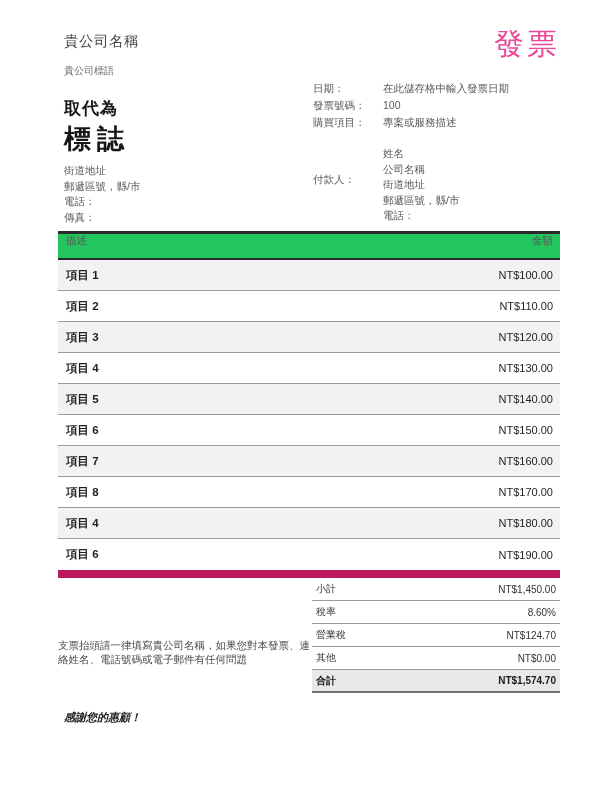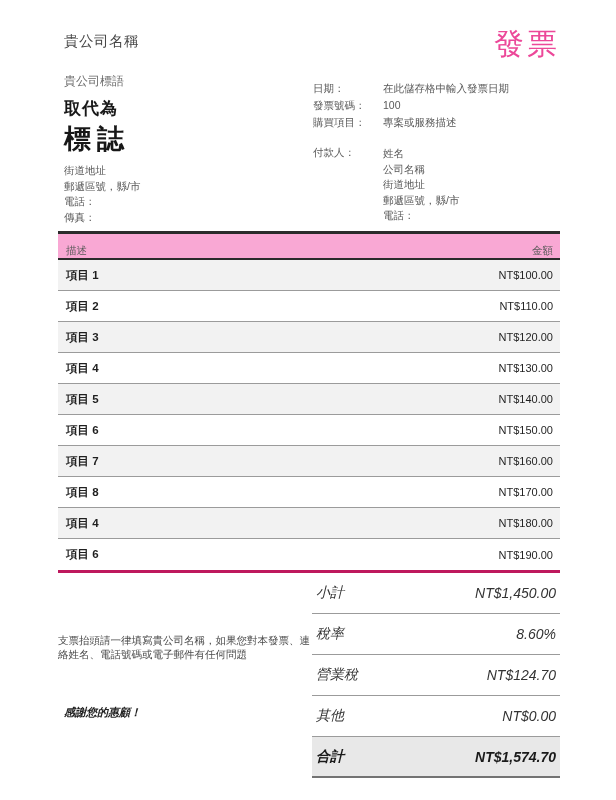--- a/index.html
+++ b/index.html
@@ -8,57 +8,57 @@
     width:616px; height:800px;
     background:#ffffff;
     font-family:"Liberation Sans", sans-serif;
     overflow:hidden;
     color:#1f1f1f;
   }
 
   
   .company-block { position:absolute; left:64px; top:32px; }
   .company-name  { font-size:14.5px; color:#474747; letter-spacing:0.5px; }
-  .company-slogan{ font-size:12px;  color:#6b6b6b; margin-top:22px; }
+  .company-slogan{ font-size:10px;  color:#6b6b6b; margin-top:13px; }
 
   .invoice-title {
     position:absolute; right:56px; top:24px;
     font-size:30px; color:#ec4899; letter-spacing:3px;
   }
 
   
   .meta-block { position:absolute; left:313px; top:80px; font-size:10.5px; color:#595959; }
   .meta-row   { display:flex; line-height:17px; }
   .meta-row .label { width:70px; }
 
   
   .logo-block { position:absolute; left:64px; top:97px; color:#171717; }
   .logo-line1 { font-size:17px; font-weight:700; letter-spacing:1px; }
   .logo-line2 { font-size:27px; font-weight:700; letter-spacing:6px; margin-top:1px; }
 
   
   .payer-block { position:absolute; left:313px; top:146px; display:flex; font-size:10.5px; color:#595959; }
-  .payer-block .label { width:70px; }
+  .payer-block .label { width:70px;margin-top:27px; }
   .payer-lines div { line-height:15.5px; }
 
   
   .address-block { position:absolute; left:64px; top:163px; font-size:10.5px; color:#595959; }
   .address-block div { line-height:15.5px; }
 
   
   .table-block { position:absolute; left:58px; top:231px; width:502px; }
   .thead {
-    display:flex; justify-content:space-between; align-items:flex-end;
+    display:flex; justify-content:space-between; align-items:flex-start;
     height:29px; padding:0 7px 0 8px; box-sizing:border-box;
-    background:#f9a8d4;
+    background:#22c55e;
     border-top:3px solid #2b2b2b;
     border-bottom:2px solid #2b2b2b;
     font-size:10.5px; color:#595959;
   }
-  .items { border-bottom:3px solid #be185d; }
+  .items { border-bottom:8px solid #be185d; }
   .item-row {
     display:flex; justify-content:space-between; align-items:center;
     height:31px; padding:0 7px 0 8px; box-sizing:border-box;
     border-bottom:1px solid #9b9b9b;
     font-size:11px;
   }
   .item-row:last-child { border-bottom:none; }
   .item-row.alt { background:#f2f2f2; }
   .item-row .desc { font-weight:700; color:#1f1f1f; font-size:11.5px; }
   .item-row .amt  { color:#1f1f1f; }
@@ -70,23 +70,23 @@
     position:absolute; left:0; top:60px; width:252px;
     font-size:10.5px; line-height:14px; color:#4a4a4a;
   }
   .thanks-note {
     position:absolute; left:6px; top:132px;
     font-size:11px; font-weight:700; font-style:italic; color:#1f1f1f;
   }
   .summary-col { flex:1; }
   .summary-row {
     display:flex; justify-content:space-between; align-items:center;
-    height:41px; padding:0 4px 0 4px; box-sizing:border-box;
+    height:23px; padding:0 4px 0 4px; box-sizing:border-box;
     border-bottom:1px solid #9b9b9b;
-    font-size:14px; color:#333333;font-style:italic;
+    font-size:10px; color:#333333;
   }
   .summary-row.total {
     background:#e8e8e8;
     font-weight:700; color:#1a1a1a;
     border-bottom:2px solid #737373;
   }
 </style>
 </head>
 <body>
 

